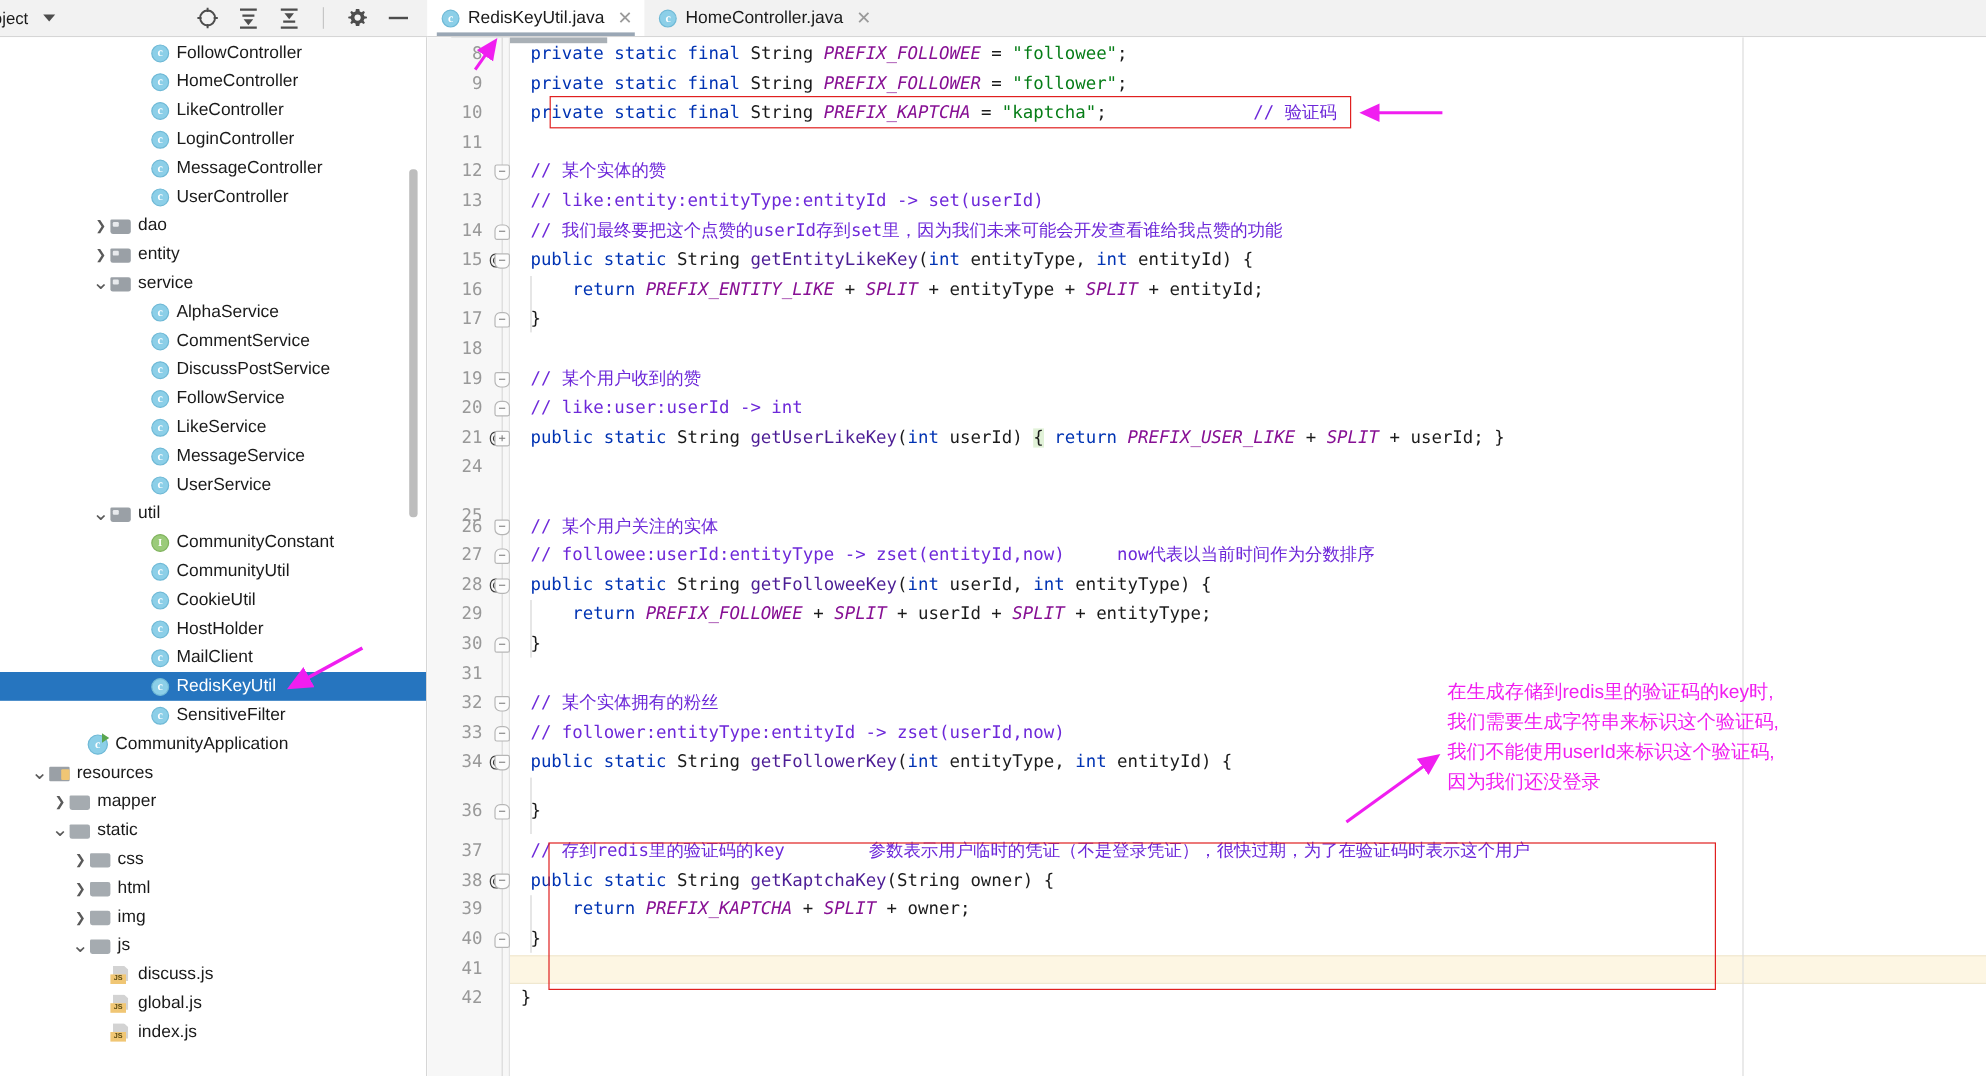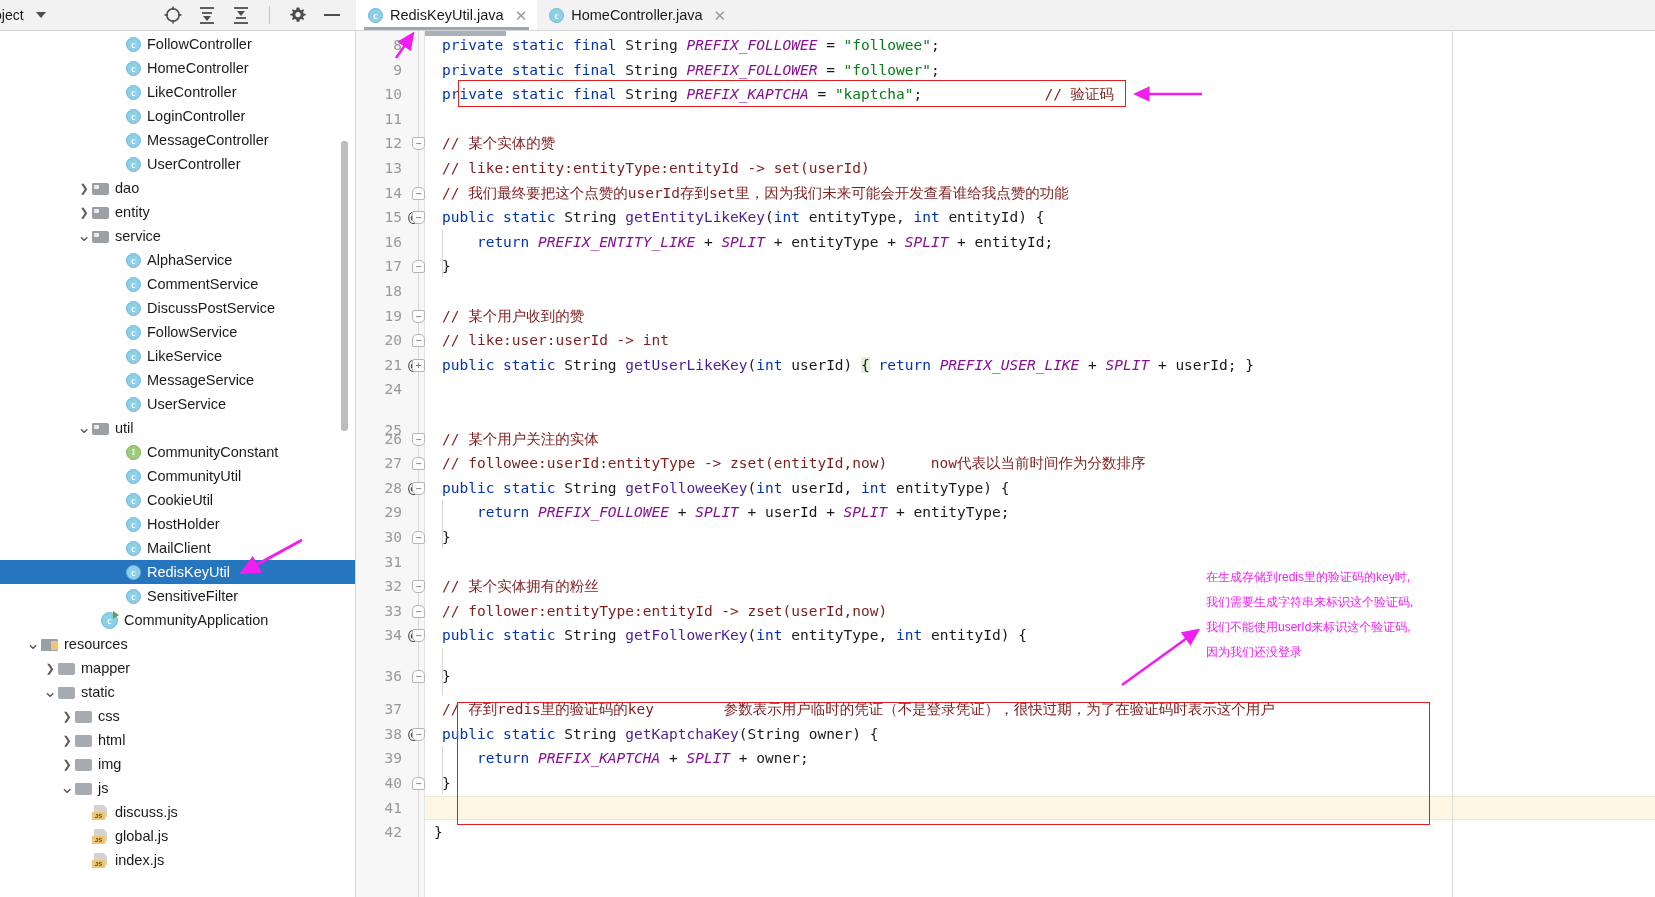--- a/index.html
+++ b/index.html
@@ -327,38 +327,38 @@
     height: 24.6px;
     background: #fdf6e3;
     border-top: 1px solid #f0e8d0;
     border-bottom: 1px solid #f0e8d0;
   }
 
   
   .kw    { color: #0033b3; }
   .type  { color: #1a1a1a; }
   .str   { color: #067d17; }
-  .cmt   { color: #7f1d1d; }
+  .cmt   { color: #6d28d9; }
   .field { color: #871094; font-style: italic; }
   .mth   { color: #4c1d95; }
   .brace-hl { background: #e1f2d8; }
 
   
   .redbox {
     position: absolute;
     border: 1.6px solid #e02020;
     pointer-events: none;
   }
 
   
   .pink-note {
     position: absolute;
     color: #f01ef0;
     font-family: "Liberation Sans", sans-serif;
-    font-size: 12px;
+    font-size: 16px;
     line-height: 25px;
     white-space: nowrap;
   }
   svg.ann { position: absolute; overflow: visible; pointer-events: none; }
 
   .right-gutter-line {
     position: absolute;
     top: 0; bottom: 0;
     width: 1px;
     background: #dcdcdc;
@@ -535,21 +535,21 @@
           <div class="trow selected" style="padding-left: 110px;">
             <span class="tw-arrow"></span>
             <span class="cls-ico">c</span>
             <span class="t-label">RedisKeyUtil</span>
           </div>
           <div class="trow" style="padding-left: 110px;">
             <span class="tw-arrow"></span>
             <span class="cls-ico">c</span>
             <span class="t-label">SensitiveFilter</span>
           </div>
-          <div class="trow" style="padding-left: 57px; margin-left: 28px;">
+          <div class="trow" style="padding-left: 57px;">
             <span class="tw-arrow"></span>
             <span class="app-ico"></span>
             <span class="t-label">CommunityApplication</span>
           </div>
           <div class="trow" style="padding-left: 25px;">
             <span class="tw-arrow" style="font-size: 17px; line-height: 10px;">⌄</span>
             <span class="res-ico"></span>
             <span class="t-label">resources</span>
           </div>
           <div class="trow" style="padding-left: 42px;">

